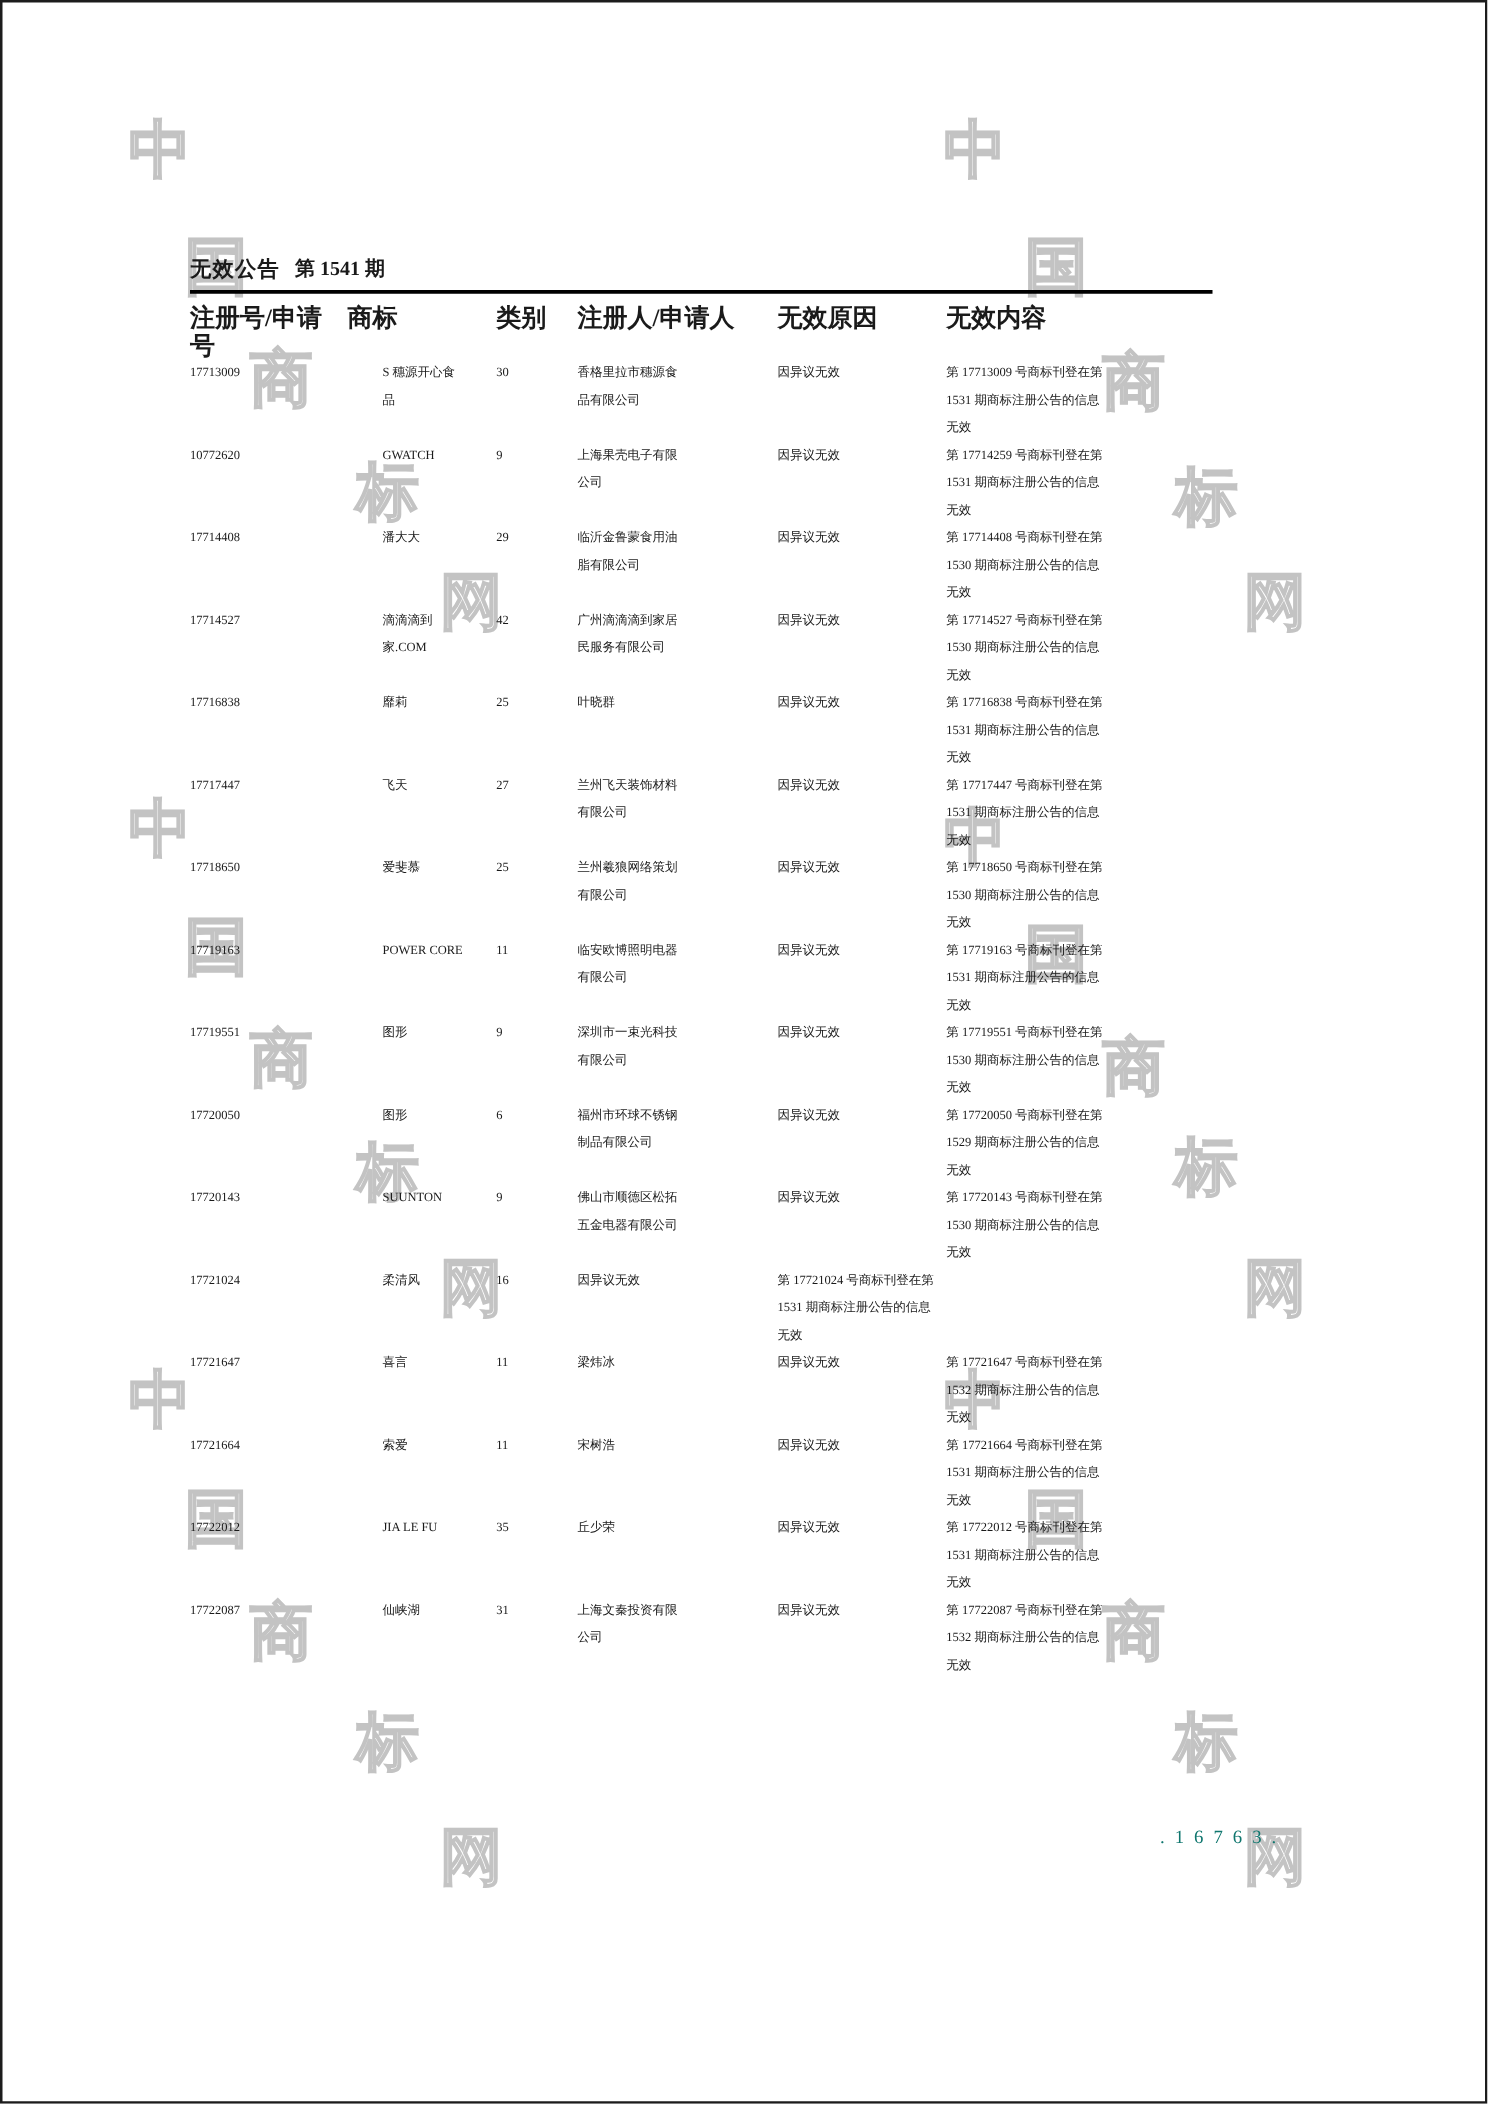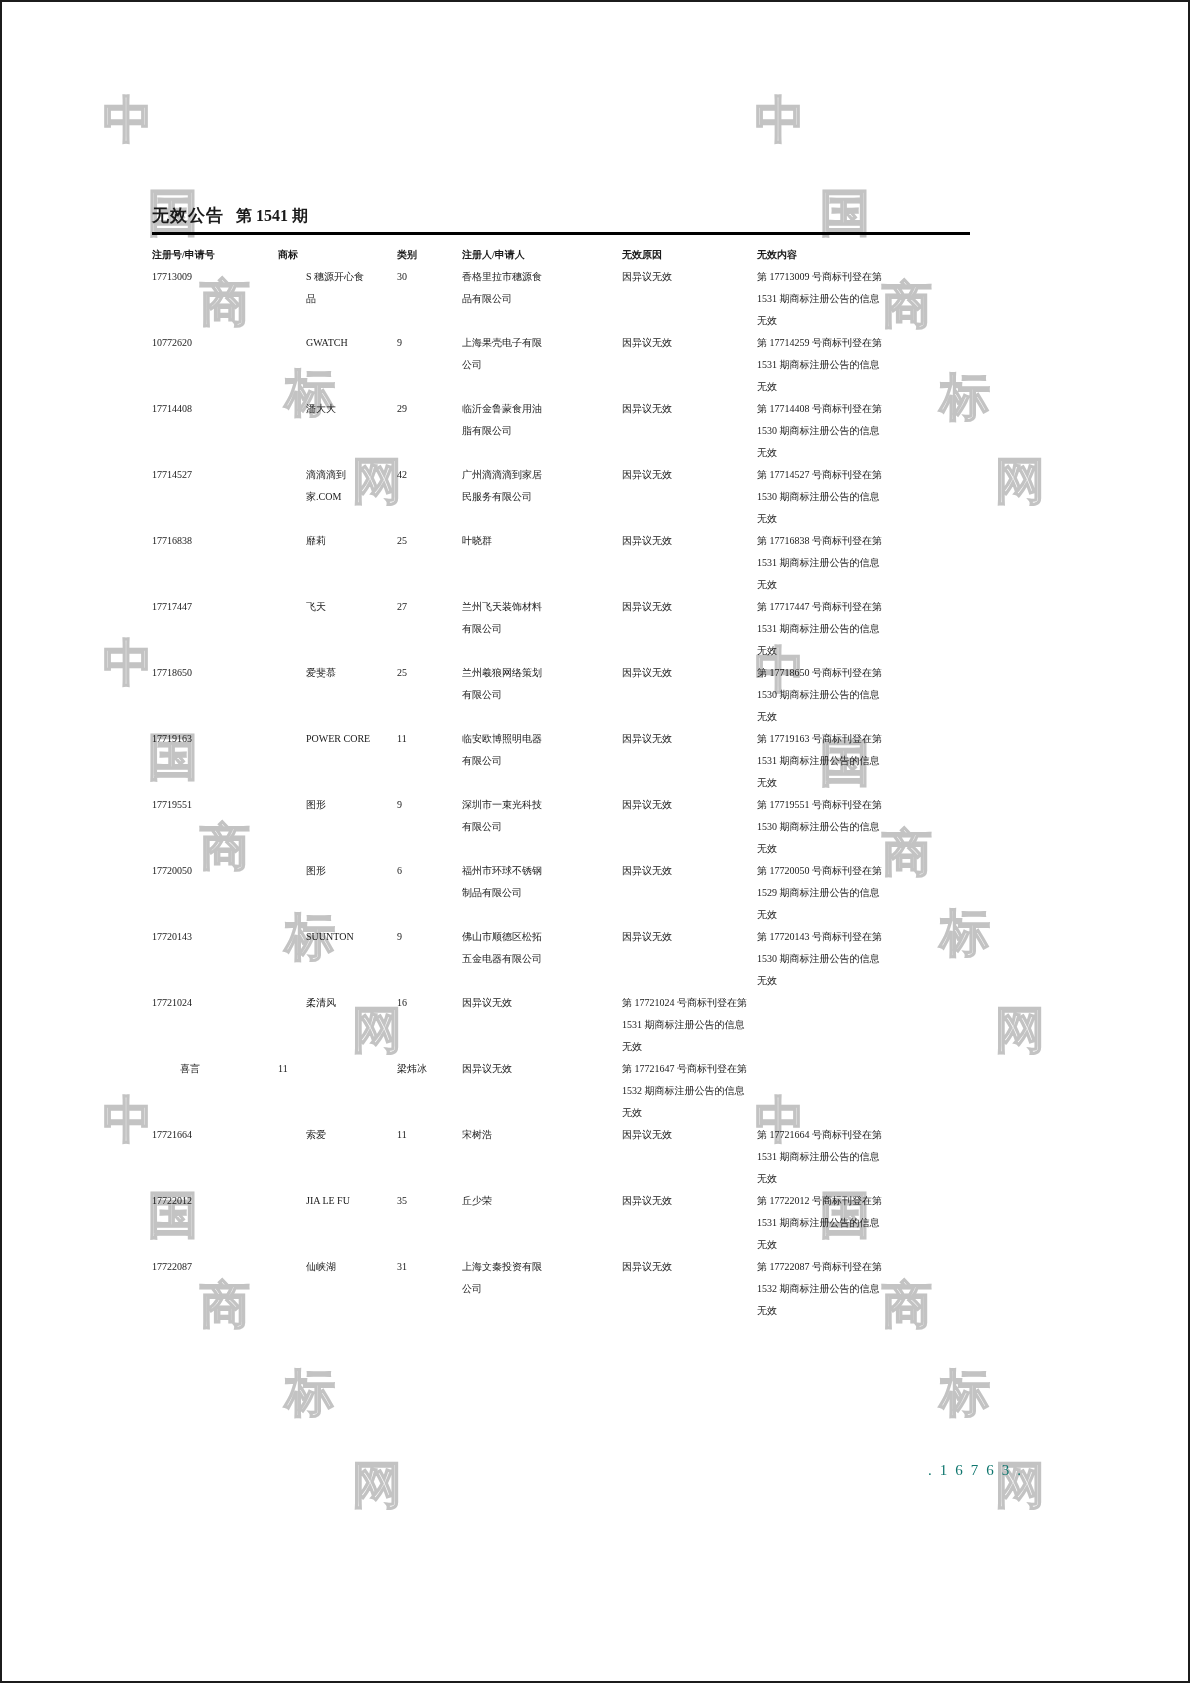--- a/index.html
+++ b/index.html
@@ -27,21 +27,21 @@
   .doc-header{
     display:flex;align-items:flex-end;
     font-weight:bold;font-size:17px;line-height:22px;gap:12px;
   }
   .doc-title{letter-spacing:1px;}
   .issue-no{font-size:16px;}
   .rule{height:3px;background:#000;margin-top:5px;}
   .thead{
     display:grid;
     grid-template-columns:126px 119px 65px 160px 135px 213px;
-    font-weight:bold;font-size:10px;line-height:22px;
+    font-weight:bold;font-size:20px;line-height:22px;
     padding-top:9px;
   }
   .tbody{display:block;}
   .trow{
     display:grid;
     grid-template-columns:126px 119px 65px 160px 135px 213px;
     font-size:10px;line-height:22px;
   }
   .cell{white-space:pre-line;padding:0 4px 0 0;}
   .c-tm{padding-right:20px;margin-left:28px;}
@@ -245,20 +245,21 @@
     <div class="cell c-reg">17721024</div>
     <div class="cell c-tm">柔清风</div>
     <div class="cell c-cat">16</div>
     <div class="cell c-reason">因异议无效</div>
     <div class="cell c-content">第 17721024 号商标刊登在第
 1531 期商标注册公告的信息
 无效</div>
   </div>
 
   <div class="trow">
+    <div class="cell c-reg">17721647</div>
     <div class="cell c-tm">喜言</div>
     <div class="cell c-cat">11</div>
     <div class="cell c-app">梁炜冰</div>
     <div class="cell c-reason">因异议无效</div>
     <div class="cell c-content">第 17721647 号商标刊登在第
 1532 期商标注册公告的信息
 无效</div>
   </div>
 
   <div class="trow">

